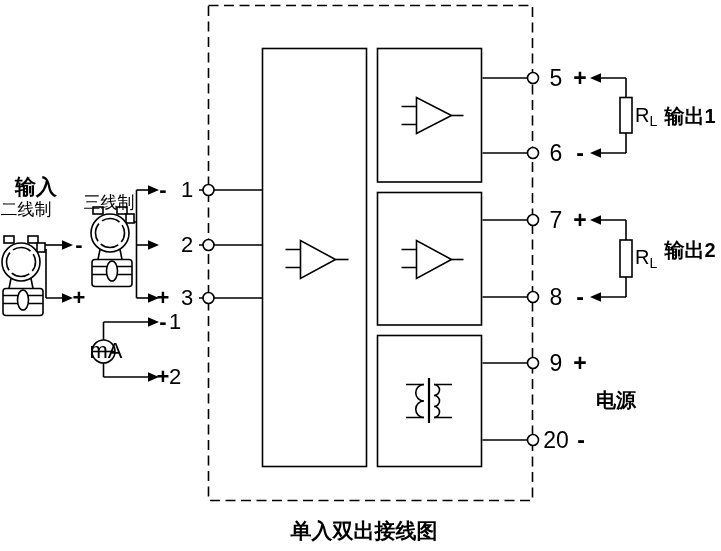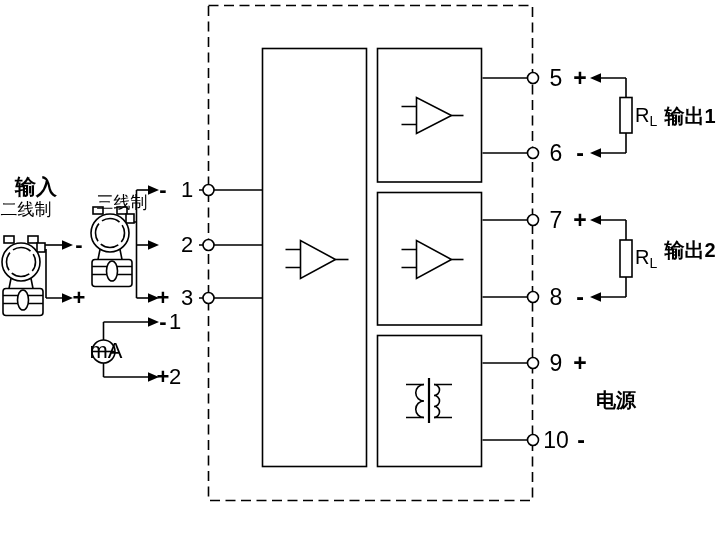--- a/index.html
+++ b/index.html
@@ -148,21 +148,21 @@
       <use href="#arrow-l" xlink:href="#arrow-l" x="590" y="220"></use>
       <path d="M601,220 H626 M626,220 V240"></path>
       <rect x="620" y="240" width="12" height="37" fill="#fff"></rect>
       <path d="M626,277 V297 M601,297 H626"></path>
       <use href="#arrow-l" xlink:href="#arrow-l" x="590" y="297"></use>
     </g>
   </svg>
 
   <div class="lbl cjk-big" style="left:36px;top:186px;">输入</div>
   <div class="lbl cjk-sm" style="left:26px;top:209px;">二线制</div>
-  <div class="lbl cjk-sm" style="left:122px;top:202px;">三线制</div>
+  <div class="lbl cjk-sm" style="left:109px;top:202px;">三线制</div>
 
   <div class="lbl sign" style="left:79px;top:245px;">-</div>
   <div class="lbl sign" style="left:79px;top:298px;">+</div>
 
   <div class="lbl sign" style="left:163px;top:190px;">-</div>
   <div class="lbl num" style="left:187px;top:190px;">1</div>
   <div class="lbl sign" style="left:163px;top:245px;"></div>
   <div class="lbl num" style="left:187px;top:245px;">2</div>
   <div class="lbl sign" style="left:163px;top:298px;">+</div>
   <div class="lbl num" style="left:187px;top:298px;">3</div>
@@ -176,25 +176,26 @@
   <div class="lbl numR" style="left:556px;top:78px;">5</div>
   <div class="lbl signR" style="left:580px;top:78px;">+</div>
   <div class="lbl numR" style="left:556px;top:153px;">6</div>
   <div class="lbl signR" style="left:580px;top:153px;">-</div>
   <div class="lbl numR" style="left:556px;top:220px;">7</div>
   <div class="lbl signR" style="left:580px;top:220px;">+</div>
   <div class="lbl numR" style="left:556px;top:297px;">8</div>
   <div class="lbl signR" style="left:580px;top:297px;">-</div>
   <div class="lbl numR" style="left:556px;top:363px;">9</div>
   <div class="lbl signR" style="left:580px;top:363px;">+</div>
-  <div class="lbl numR" style="left:556px;top:440px;">10</div>
+  <div class="lbl numR" style="left:556px;top:440px;">20</div>
   <div class="lbl signR" style="left:581px;top:440px;">-</div>
 
   <div class="rl" style="left:635px;top:116px;"><span class="r">R</span><span class="l">L</span></div>
   <div class="lbl cjk-mid" style="left:690px;top:116px;">输出1</div>
 
   <div class="rl" style="left:635px;top:258px;"><span class="r">R</span><span class="l">L</span></div>
   <div class="lbl cjk-mid" style="left:690px;top:250px;">输出2</div>
 
   <div class="lbl cjk-mid" style="left:616px;top:400px;">电源</div>
 
+  <div class="lbl caption" style="left:364px;top:530px;">单入双出接线图</div>
 
 </div>
 
 </body></html>

